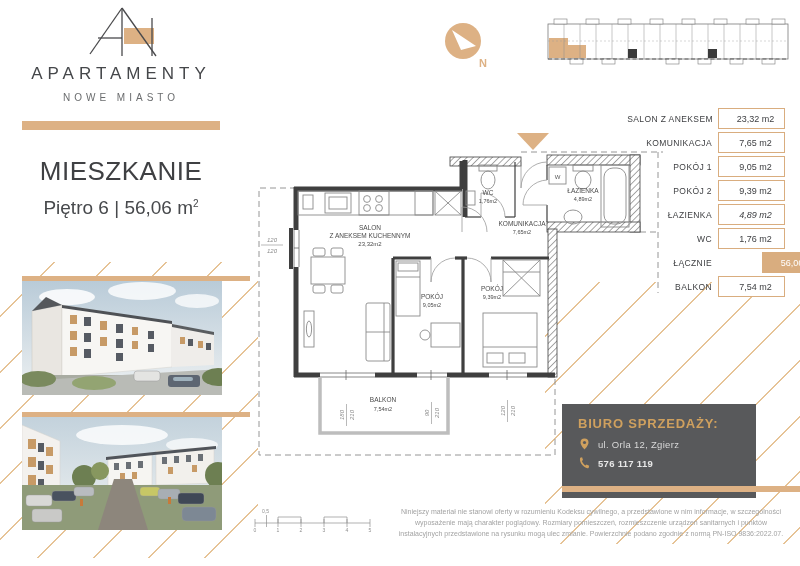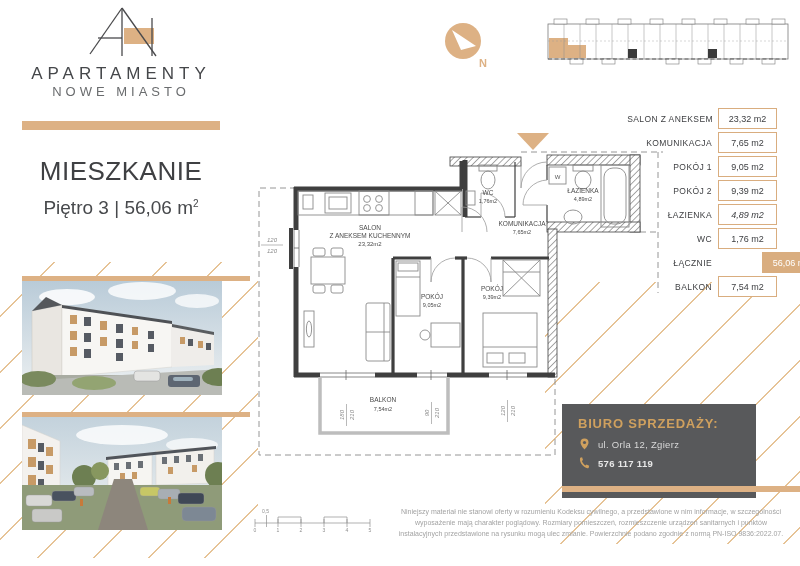--- a/index.html
+++ b/index.html
@@ -3,33 +3,33 @@
 <meta charset="utf-8">
 <style>
   html,body{margin:0;padding:0;background:#fff;}
   #page{position:relative;width:800px;height:566px;background:#ffffff;overflow:hidden;
         font-family:"Liberation Sans",sans-serif;color:#3f4043;}
   .abs{position:absolute;}
   
   .hatch{background:repeating-linear-gradient(135deg,transparent 0px,transparent 38px,#e6c396 38px,#e6c396 39.4px);}
   
   .brand-name{font-size:17px;letter-spacing:5px;color:#45474a;text-align:center;}
-  .brand-sub{font-size:13px;letter-spacing:4px;color:#6a6c6e;text-align:center;margin-top:0;}
+  .brand-sub{font-size:10px;letter-spacing:4px;color:#6a6c6e;text-align:center;margin-top:8px;}
   .gold-bar{background:#ddb184;}
   .title-block{width:200px;text-align:center;}
   .t1{font-size:26px;font-weight:500;letter-spacing:.5px;}
   .t2{font-size:23px;font-weight:500;margin-top:9px;}
   .t3{font-size:19px;font-weight:400;margin-top:10px;color:#47494c;}
   .t3 sup{font-size:10px;}
   
   .photo{width:200px;height:114px;overflow:hidden;}
   
   .tbl-label{position:absolute;width:118px;text-align:right;font-size:8.5px;letter-spacing:.4px;color:#3f4043;}
   .tbl-box{position:absolute;width:57px;height:19px;border:1.2px solid #d9ad7f;background:#fff;
-           display:flex;align-items:center;justify-content:center;font-size:9px;color:#3f4043;}
+           display:flex;align-items:center;justify-content:center;font-size:9px;color:#3f4043;padding-left:8px;}
   .tbl-box.hl{background:#d9ad7f;color:#ffffff;border-color:#d9ad7f;}
   
   .contact{background:#58595b;width:178px;height:82px;padding:12px 0 0 16px;box-sizing:content-box;}
   .contact-title{color:#cfa05e;font-weight:bold;font-size:13px;letter-spacing:.8px;}
   .c-row{display:flex;align-items:center;margin-top:7px;}
   .c-ic{width:13px;height:12px;margin-right:7px;flex:0 0 13px;}
   .c-txt{font-size:9.5px;color:#d9d9d9;letter-spacing:.3px;}
   .c-txt.b{font-weight:bold;color:#e7e7e7;}
   
   .disclaimer{width:386px;font-size:7px;line-height:1.6;color:#a3a3a3;text-align:center;}
@@ -58,21 +58,21 @@
     </svg>
   </div>
   <div class="abs brand-name" style="left:21px;top:64px;width:200px;">APARTAMENTY</div>
   <div class="abs brand-sub" style="left:21px;top:84px;width:200px;">NOWE MIASTO</div>
 
   <div class="abs gold-bar" style="left:22px;top:121px;width:198px;height:9px;"></div>
 
   <div class="abs title-block" style="left:21px;top:156px;">
     <div class="t1">MIESZKANIE</div>
     <div class="t3">
-      <span>Piętro 3</span>
+      <span>Piętro 6</span>
       <span>|</span>
       <span>56,06 m</span><sup>2</sup>
     </div>
   </div>
 
   <div class="abs" style="left:438px;top:12px;width:58px;height:64px;">
     <svg width="58" height="64" viewBox="0 0 58 64">
       <circle cx="25" cy="29" r="18" fill="#ddb184"></circle>
       <polygon points="14,18 38,34 23,38" fill="#ffffff"></polygon>
       <text x="41" y="55" font-size="11" font-weight="bold" fill="#ddb184">N</text>

